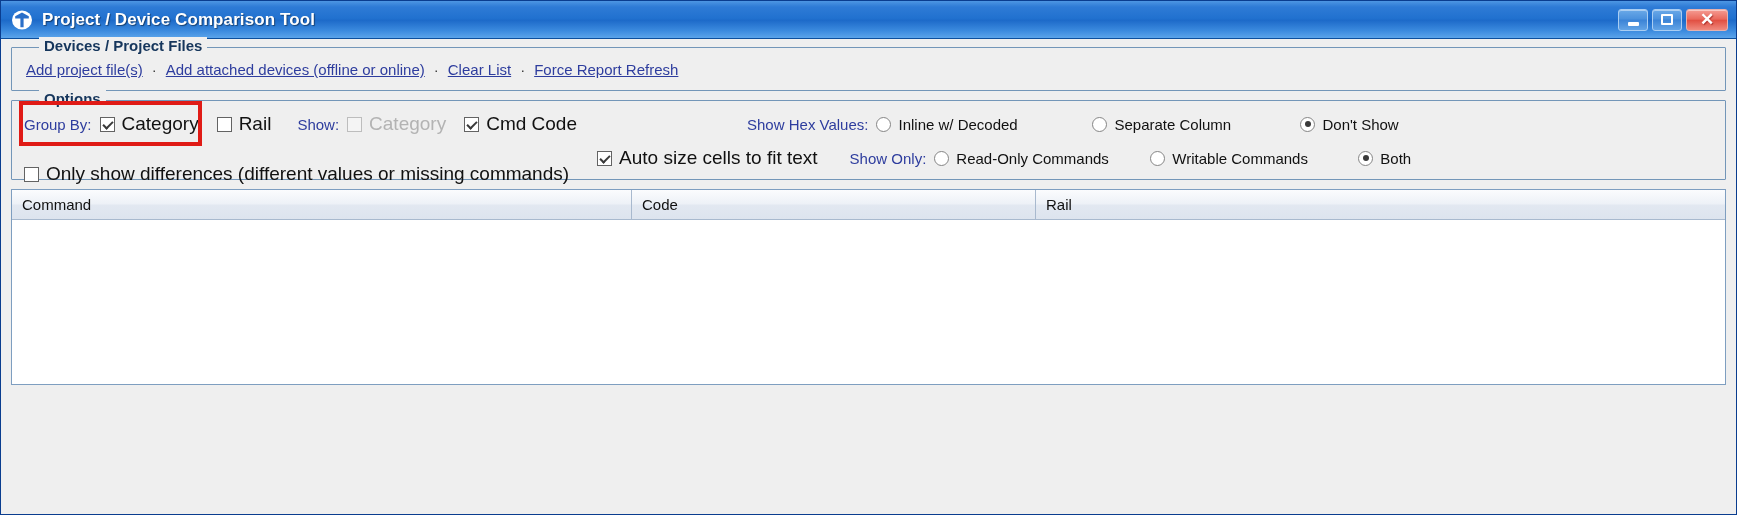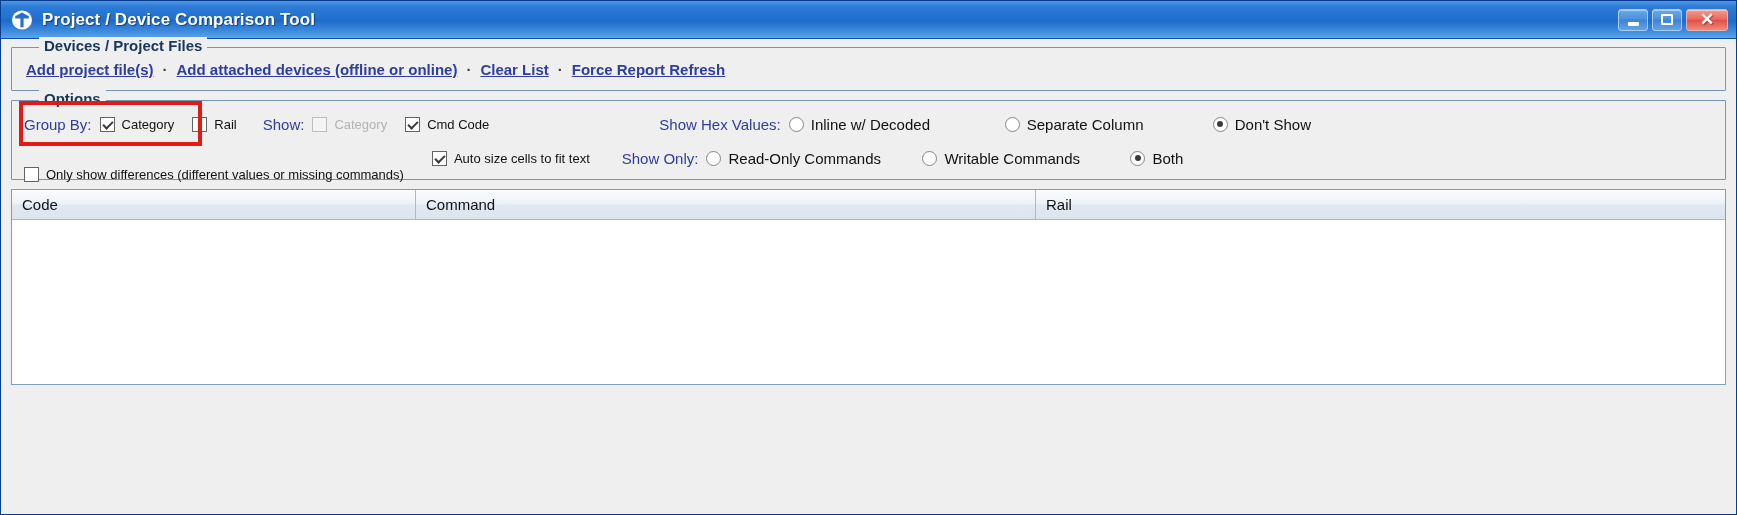--- a/index.html
+++ b/index.html
@@ -150,21 +150,20 @@
     color: #121212;
     margin-bottom: 13px;
     white-space: nowrap;
   }
   .link-row {
     display: flex;
     align-items: center;
     gap: 0;
     font-size: 15px;
     white-space: nowrap;
-    font-weight: bold;
   }
   .ui-link {
     color: #2e3d9e;
     text-decoration: underline;
     cursor: pointer;
     white-space: nowrap;
   }
   .link-sep {
     color: #3a3a3a;
     padding: 0 9px;
@@ -221,21 +220,21 @@
     border-bottom: 2px solid #3a3a3a;
     transform: rotate(-45deg);
     top: 3px;
     left: 2px;
   }
   .chk.disabled .box {
     border-color: #bdbdbd;
     background: #f4f4f4;
   }
   .chk .lbl {
-    font-size: 13px;
+    font-size: 19px;
     color: #111111;
   }
   .chk.disabled .lbl { color: #b3b3b3; }
 
   .rad {
     display: inline-flex;
     align-items: center;
     white-space: nowrap;
     cursor: default;
   }
@@ -417,22 +416,22 @@
             <span class="dot selected"></span>
             <span class="lbl">Both</span>
           </span>
         </div>
 
       </div>
     </div>
 
     <div class="grid">
       <div class="grid-header">
+        <div class="hcell" style="width:620px;">Command</div>
         <div class="hcell" style="width:404px;">Code</div>
-        <div class="hcell" style="width:620px;">Command</div>
         <div class="hcell" style="flex:1 1 auto;">Rail</div>
       </div>
       <div class="grid-body"></div>
     </div>
 
   </div>
 
   <div class="red-box" style="left:18px; top:100px; width:183px; height:45px;"></div>
 
 </div>

